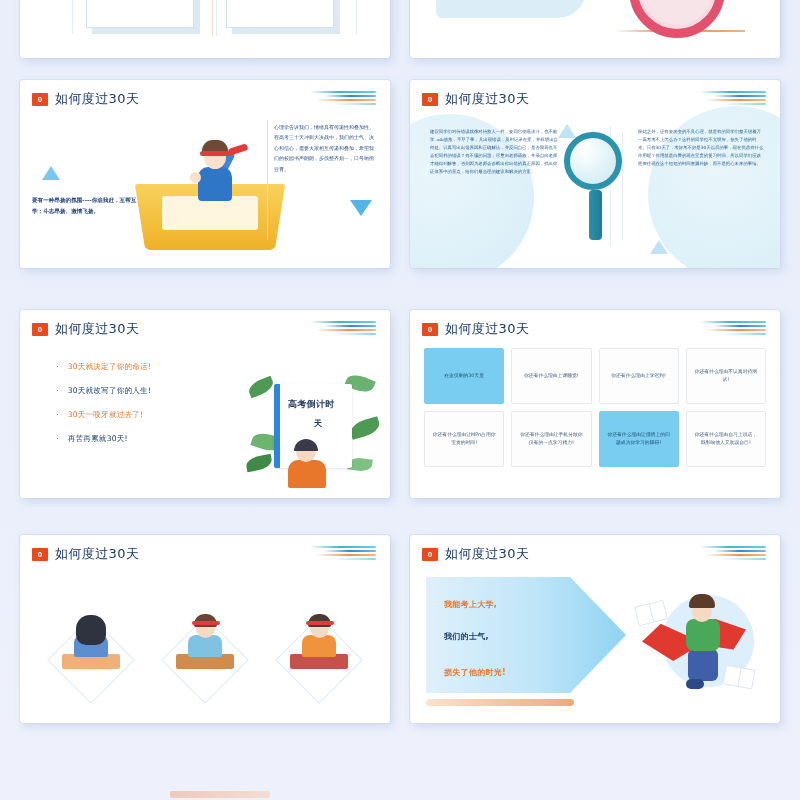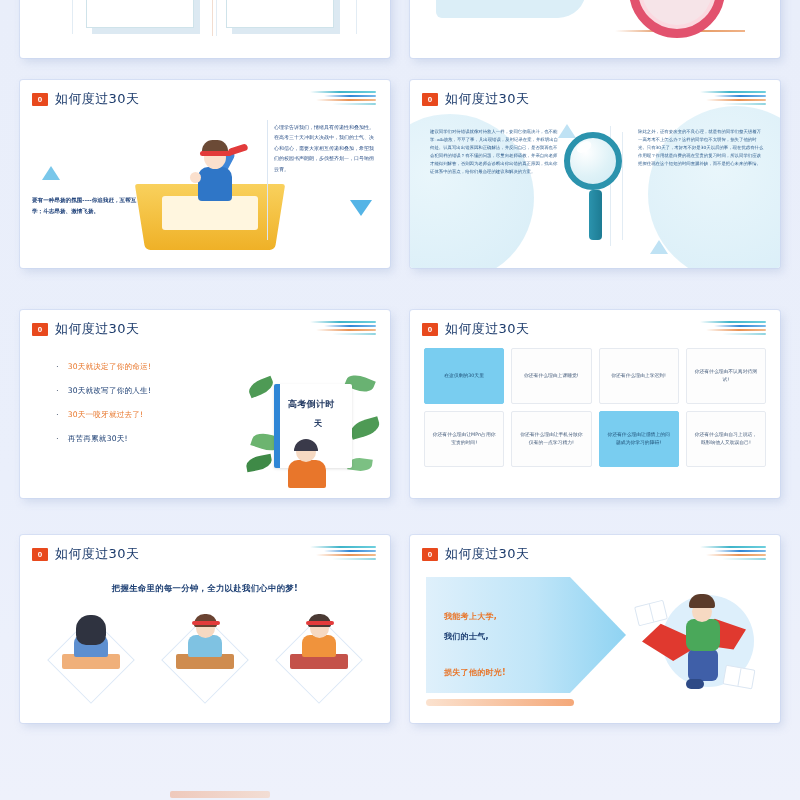--- a/index.html
+++ b/index.html
@@ -148,21 +148,21 @@
   .fig .hair { position:absolute; left:22px; top:1px; width:23px; height:13px; border-radius:12px 12px 3px 3px; background:#2f3340; }
   .fig .body { position:absolute; left:16px; top:22px; width:34px; height:22px; border-radius:8px 8px 2px 2px; }
   .fig .bandr{ position:absolute; left:20px; top:8px; width:28px; height:4px; background:#e23b3b; border-radius:2px; }
 
   
   .arrowbox { position:absolute; left:16px; top:42px; width:200px; height:116px; }
   .arrowbox .bg { position:absolute; inset:0;
       background:linear-gradient(90deg,#dff0fb 0%,#bfe5f8 55%,#8fd3f2 100%);
       clip-path:polygon(0 0, 72% 0, 100% 50%, 72% 100%, 0 100%); }
   .arrowbox .ln { position:absolute; left:18px; font-size:8px; font-weight:700; letter-spacing:.3px; }
-  .arrowbox .ln.a{ top:34px; color:#e8762b; }
+  .arrowbox .ln.a{ top:22px; color:#e8762b; }
   .arrowbox .ln.b{ top:54px; color:#1d3f73; }
   .arrowbox .ln.c{ top:90px; color:#e8762b; }
   .obar { position:absolute; left:16px; top:164px; width:148px; height:7px; border-radius:4px;
           background:linear-gradient(90deg,#fbe2cf,#f4a879); }
   .runner { position:absolute; right:24px; top:46px; width:120px; height:120px; }
   .runner .halo{ position:absolute; right:2px; top:14px; width:92px; height:92px; border-radius:50%; background:#ddeffb; }
   .runner .scarf{ position:absolute; left:6px; top:34px; width:104px; height:48px; background:#e0392f;
                   clip-path:polygon(0 55%,18% 18%,44% 44%,70% 8%,100% 30%,88% 72%,56% 62%,30% 96%); }
   .runner .head{ position:absolute; left:56px; top:20px; width:20px; height:21px; border-radius:50%; background:#f6d9c2; }
   .runner .hair{ position:absolute; left:53px; top:13px; width:26px; height:14px; border-radius:13px 13px 3px 3px; background:#5b3b2a; }
@@ -347,21 +347,20 @@
       <div class="badge">0</div>
       <div class="sl-title cn">如何度过30天</div>
     </div>
     <div class="deco">
       <i class="l1"></i>
         <i class="l2"></i>
         <i class="l3"></i>
         <i class="l4"></i>
     </div>
 
-    <div class="s5-h cn">把握生命里的每一分钟，全力以赴我们心中的梦!</div>
 
     <div class="s5-row">
       <div class="s5-item">
         <div class="dia"></div>
         <div class="fig">
           <div class="desk" style="background:#f0b07a;"></div>
           <div class="body" style="background:#5d8fd0;"></div>
           <div class="head"></div>
             <div class="hair" style="width:30px; height:30px; left:18px; top:2px; border-radius:14px 14px 10px 10px;"></div>
         </div>

